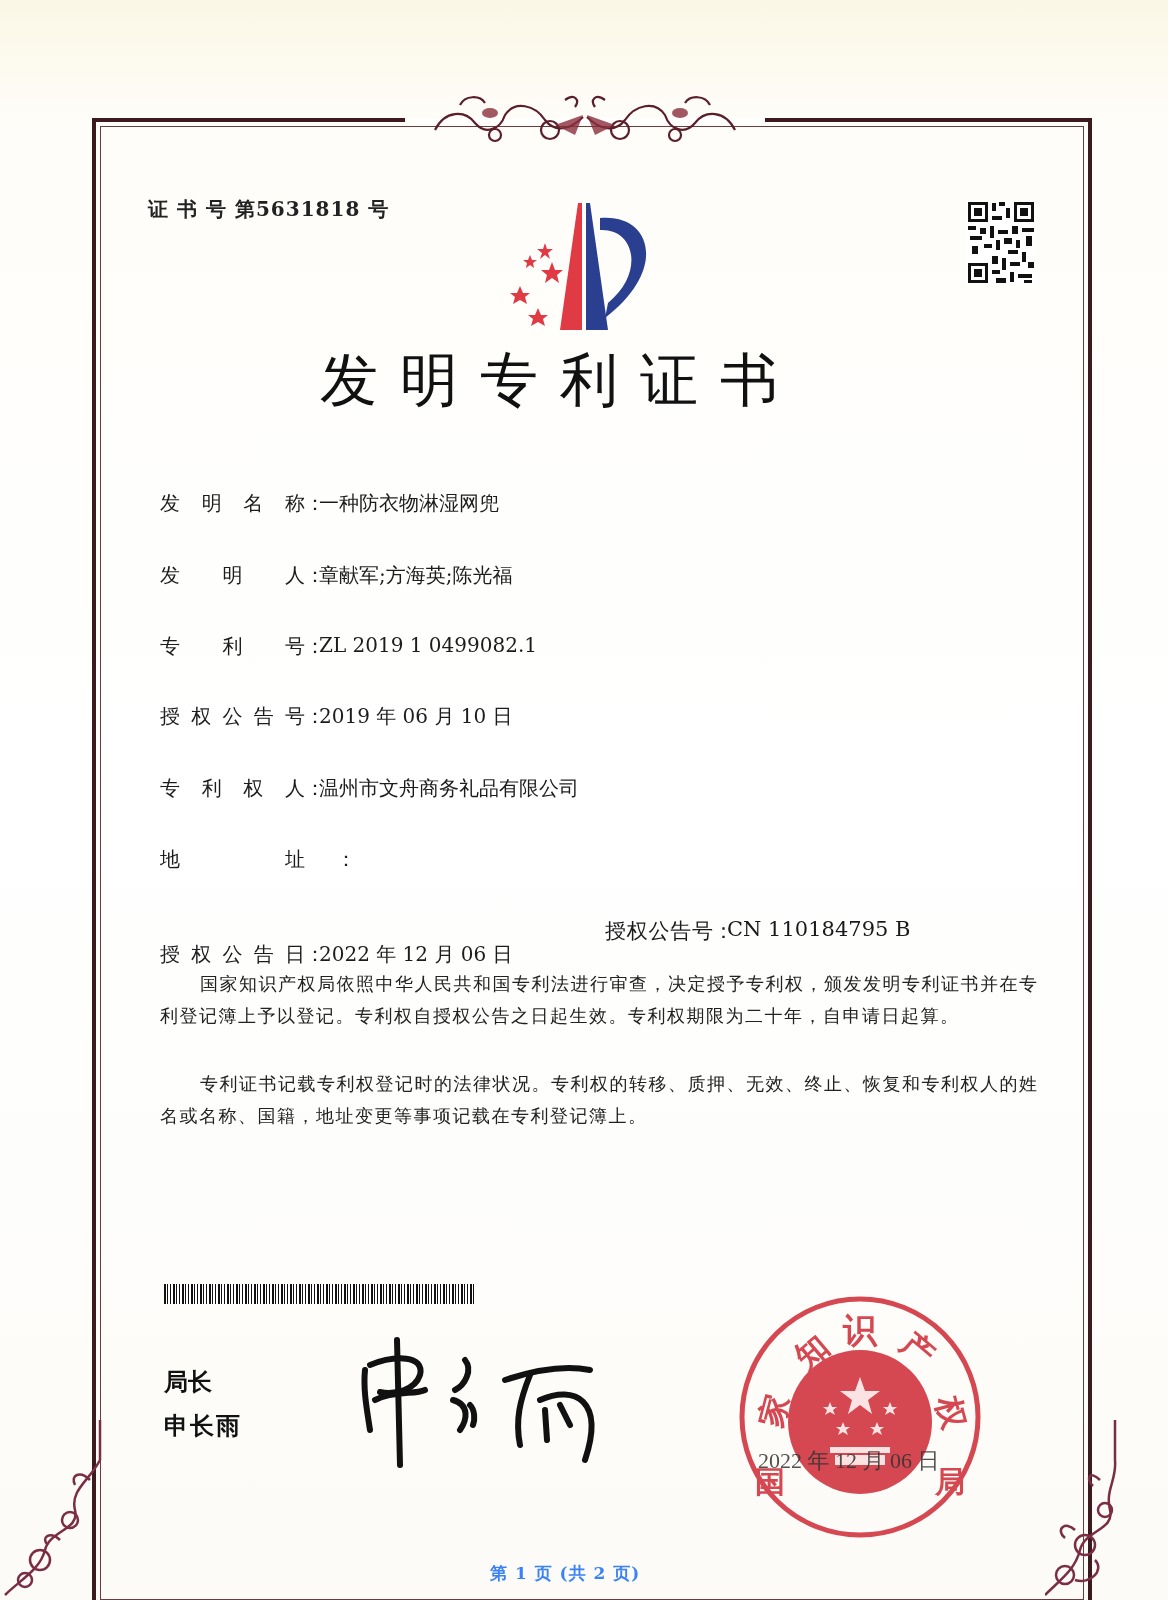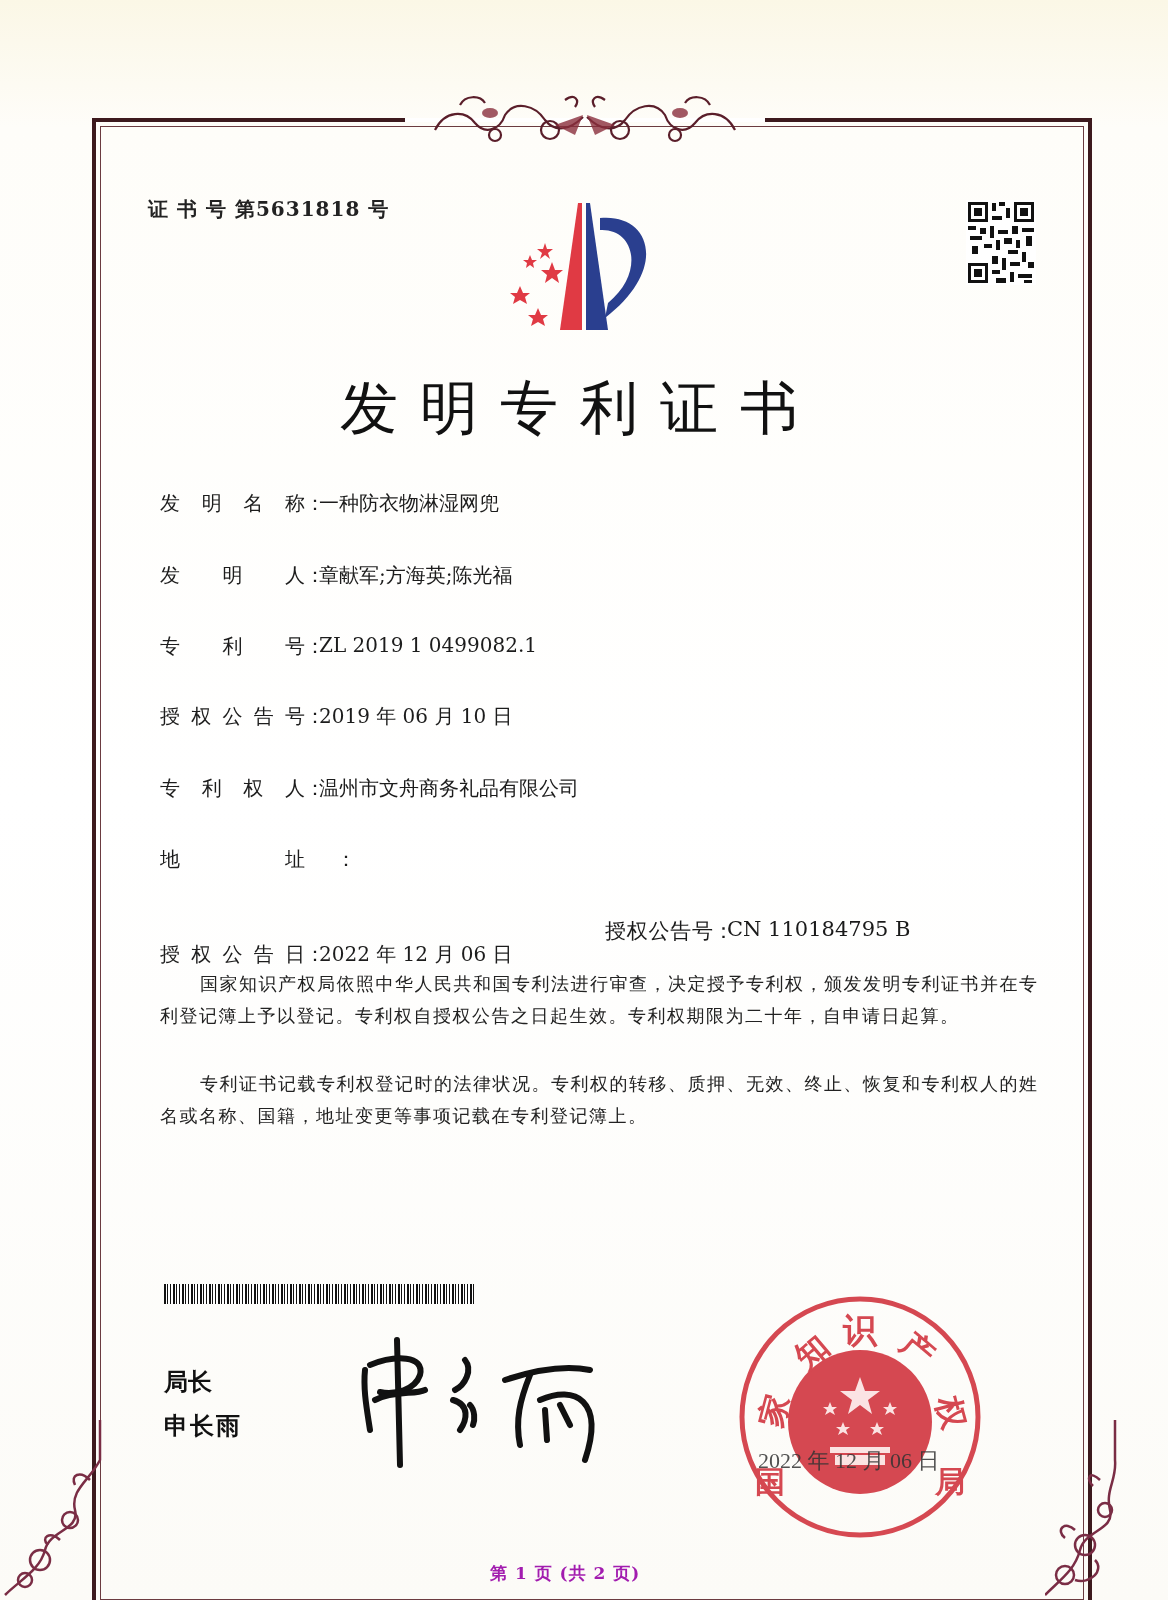--- a/index.html
+++ b/index.html
@@ -19,22 +19,22 @@
   .ornament-corner-bl { position: absolute; left: 0; top: 1420px; width: 110px; height: 180px; }
   .ornament-corner-br { position: absolute; left: 1045px; top: 1420px; width: 123px; height: 180px; }
 
   .cert-no { position: absolute; left: 148px; top: 196px; font-size: 20px; letter-spacing: 1px; color: #222; font-weight: bold; }
 
   .qr { position: absolute; left: 966px; top: 200px; width: 70px; height: 85px;
     background: #fff; }
 
   .logo { position: absolute; left: 500px; top: 198px; width: 160px; height: 135px; }
 
-  .title { position: absolute; left: 320px; top: 342px; width: 520px; text-align: center;
-    font-size: 58px; letter-spacing: 22px; font-family: "DejaVu Sans", sans-serif; color: #111; font-weight: 400; margin-top: 28px; }
+  .title { position: absolute; left: 320px; top: 342px; width: 520px; 
+    font-size: 58px; letter-spacing: 22px; font-family: "DejaVu Sans", sans-serif; color: #111; font-weight: 400; }
 
   .field { position: absolute; left: 160px; font-size: 20px; color: #1c1c1c; white-space: nowrap; display: flex; }
   .field .label { display: inline-block; width: 145px; letter-spacing: 0; text-align-last: justify; }
   .field .colon { display: inline-block; width: 14px; }
   .field .value { display: inline-block; }
 
   .f1 { top: 490px; } .f2 { top: 562px; } .f3 { top: 633px; }
   .f4 { top: 703px; } .f5 { top: 775px; } .f6 { top: 846px; gap: 31px; } .f7 { top: 917px; margin-top: 24px; }
   .f7b { position: absolute; left: 605px; top: 917px; font-size: 21px; white-space: nowrap; display: flex; }
   .f7b .label { display:inline-block; width: 108px; text-align-last: justify; }
@@ -53,21 +53,21 @@
   .director-name { position: absolute; left: 164px; top: 1410px; font-size: 24px;
     font-family: "DejaVu Sans", sans-serif; font-weight: bold; color: #111; letter-spacing: 2px; }
 
   .signature { position: absolute; left: 355px; top: 1330px; width: 260px; height: 140px; }
 
   .seal { position: absolute; left: 735px; top: 1292px; width: 250px; height: 250px; }
   .seal-date { position: absolute; left: 758px; top: 1446px; font-size: 22px; color: #333;
     font-family: "Liberation Serif", serif; opacity: 0.85; }
 
   .page-footer { position: absolute; left: 490px; top: 1562px; font-size: 17px;
-    font-family: "DejaVu Serif", serif; font-weight: bold; color: #a21caf; letter-spacing: 1px; }
+    font-family: "DejaVu Serif", serif; font-weight: bold; color: #3b82f6; letter-spacing: 1px; }
 </style>
 </head>
 <body>
 
 <div class="page-bg"></div>
 
 <div class="frame-outer"></div>
 <div class="frame-inner"></div>
 
 <svg class="ornament-top" viewBox="0 0 360 70">

